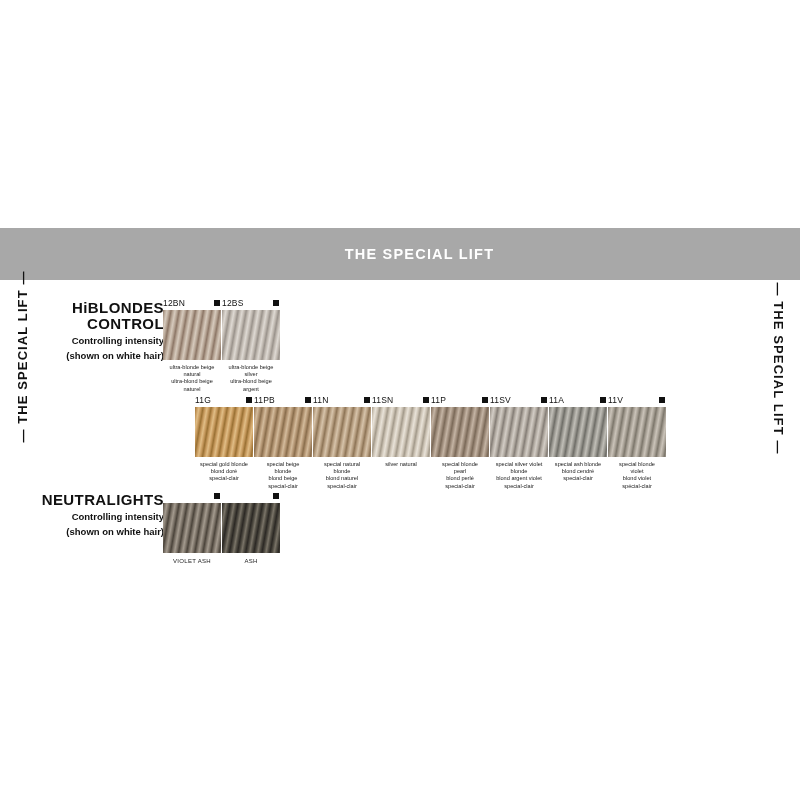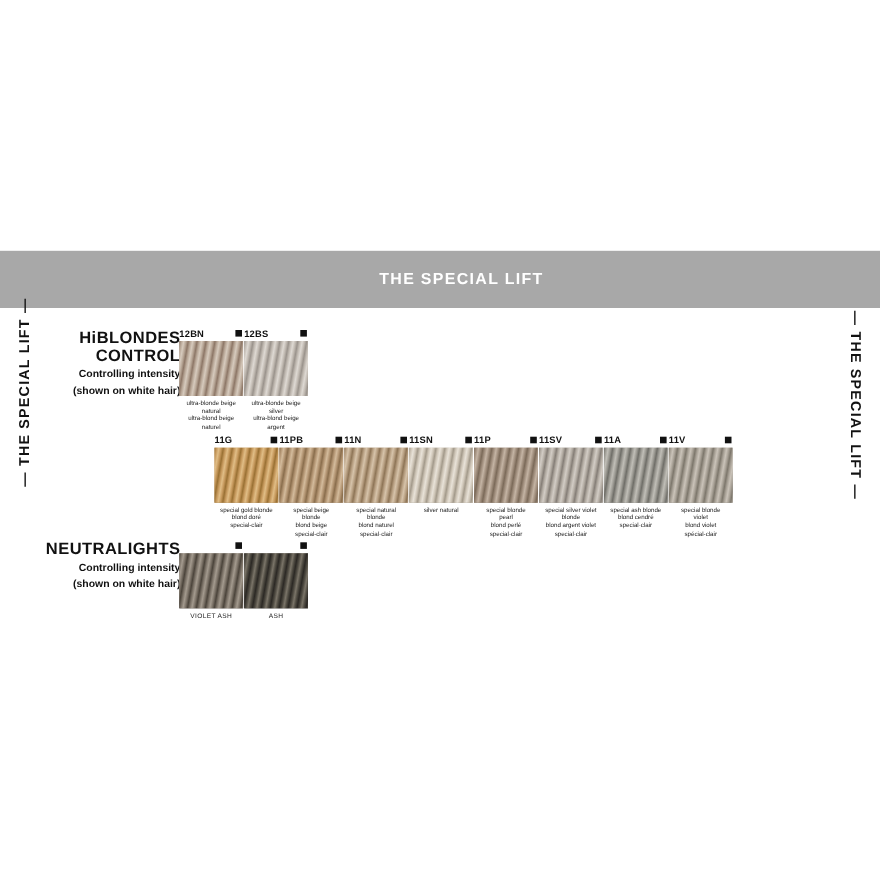--- a/index.html
+++ b/index.html
@@ -106,21 +106,21 @@
 
   .swatch-head {
     height: 14px;
     display: flex;
     align-items: center;
     justify-content: space-between;
     padding: 0 1px 0 0;
   }
   .swatch-code {
     font-size: 8.5px;
-    font-weight: bold;
+    font-weight: normal;
     color: #111;
     letter-spacing: 0.2px;
   }
   .swatch-dot {
     width: 6px;
     height: 6px;
     background: #111;
     display: inline-block;
   }
 

